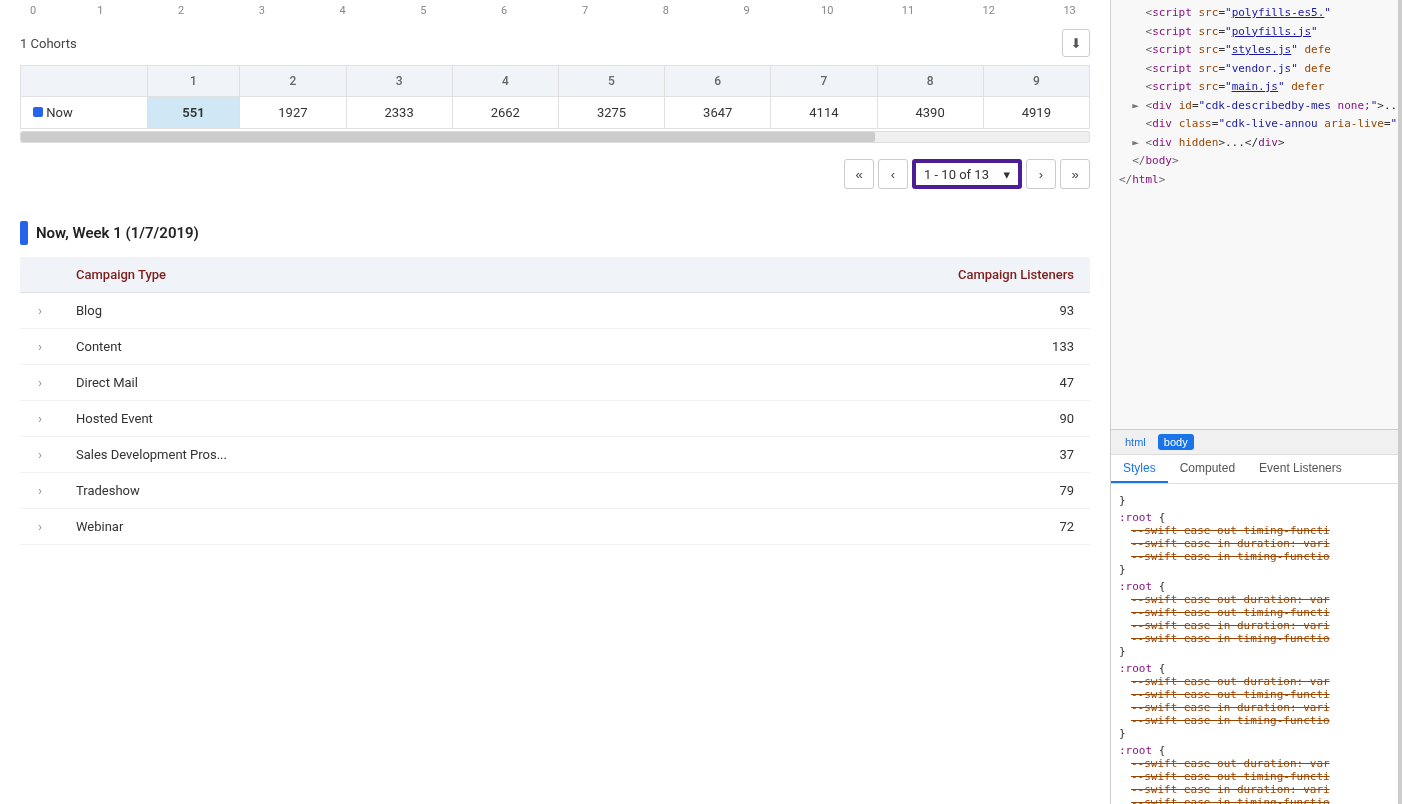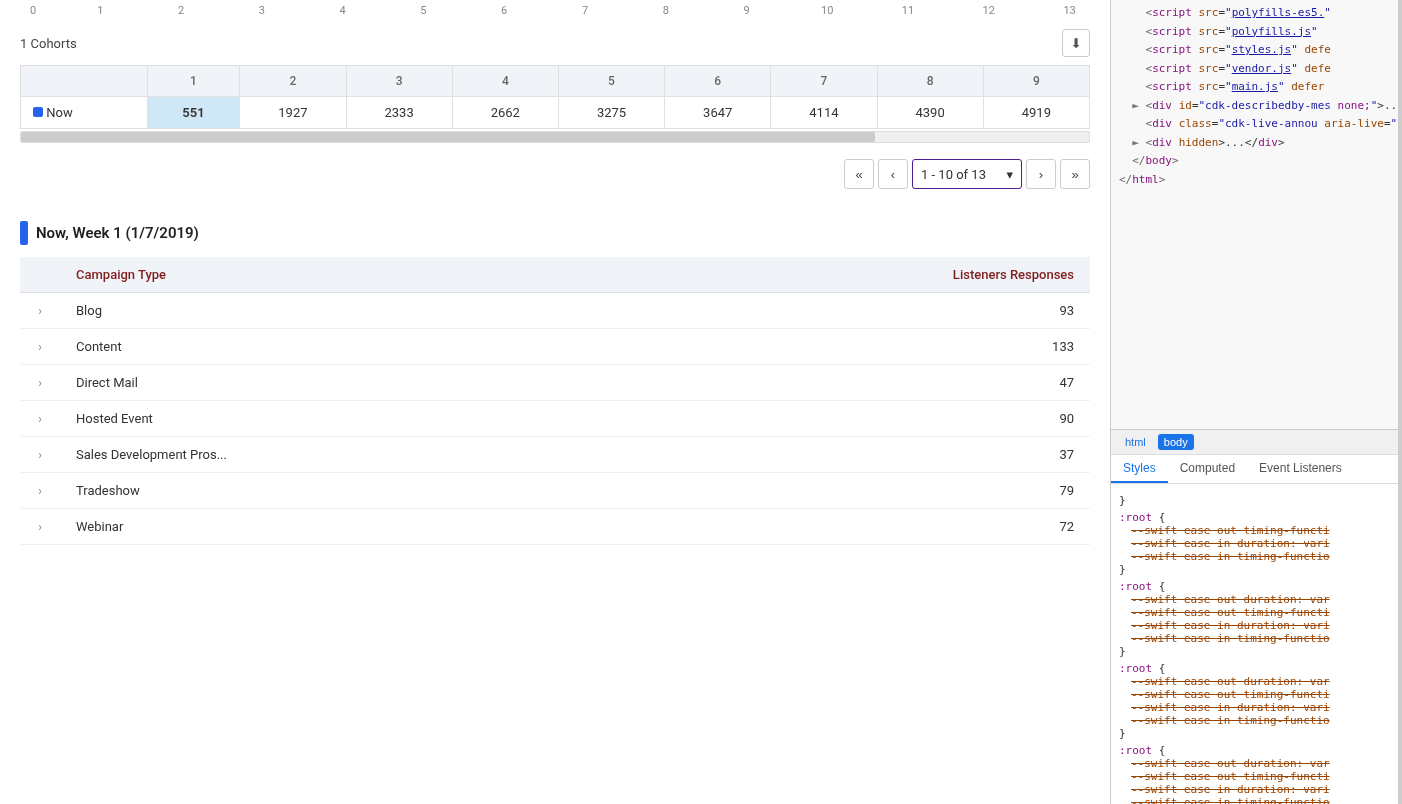--- a/index.html
+++ b/index.html
@@ -115,21 +115,21 @@
       cursor: pointer;
       border-radius: 3px;
       display: flex;
       align-items: center;
       justify-content: center;
       color: #444;
       font-size: 13px;
     }
     .page-select {
       height: 30px;
-      border: 1px solid #4c1d95;
+      border: 4px solid #4c1d95;
       border-radius: 3px;
       padding: 0 8px;
       font-size: 13px;
       color: #333;
       background: #fff;
       cursor: pointer;
       display: flex;
       align-items: center;
       gap: 4px;
       min-width: 110px;
@@ -380,21 +380,21 @@
     <div class="section-dot"></div>
     <span>Now, Week 1 (1/7/2019)</span>
   </div>
 
   <div class="campaign-table-wrapper">
     <table class="campaign-table">
       <thead>
         <tr>
           <th style="width:40px;"></th>
           <th>Campaign Type</th>
-          <th>Listeners Responses</th>
+          <th>Campaign Listeners</th>
         </tr>
       </thead>
       <tbody id="campaign-tbody">
       <tr>
       <td style="color:#888;font-size:12px;text-align:center;cursor:pointer;">›</td>
       <td>Blog</td>
       <td style="text-align:right;margin-top:40px;">93</td>
     </tr>
           <tr>
       <td style="color:#888;font-size:12px;text-align:center;cursor:pointer;">›</td>
@@ -438,21 +438,21 @@
     <div class="code-line">
       &nbsp;&nbsp;&nbsp;&nbsp;<span class="tag-bracket">&lt;</span><span class="tag-name">script</span> <span class="attr-name">src</span>=<span class="attr-value">"<span style="text-decoration:underline;color:#1a1aa6;">polyfills-es5.</span>"</span>
     </div>
     <div class="code-line">
       &nbsp;&nbsp;&nbsp;&nbsp;<span class="tag-bracket">&lt;</span><span class="tag-name">script</span> <span class="attr-name">src</span>=<span class="attr-value">"<span style="text-decoration:underline;color:#1a1aa6;margin-top:16px;">polyfills.js</span>"</span>
     </div>
     <div class="code-line">
       &nbsp;&nbsp;&nbsp;&nbsp;<span class="tag-bracket">&lt;</span><span class="tag-name">script</span> <span class="attr-name">src</span>=<span class="attr-value">"<span style="text-decoration:underline;color:#1a1aa6;">styles.js</span>"</span> <span class="attr-keyword">defe</span>
     </div>
     <div class="code-line">
-      &nbsp;&nbsp;&nbsp;&nbsp;<span class="tag-bracket">&lt;</span><span class="tag-name">script</span> <span class="attr-name">src</span>=<span class="attr-value">"<span style="text-decoration:underline;color:#1a1aa6;">vendor.js</span>"</span> <span class="attr-keyword">defe</span>
+      &nbsp;&nbsp;&nbsp;&nbsp;<span class="tag-bracket">&lt;</span><span class="tag-name">script</span> <span class="attr-name">src</span>=<span class="attr-value">"<span style="color:#1a1aa6;">vendor.js</span>"</span> <span class="attr-keyword">defe</span>
     </div>
     <div class="code-line">
       &nbsp;&nbsp;&nbsp;&nbsp;<span class="tag-bracket">&lt;</span><span class="tag-name">script</span> <span class="attr-name">src</span>=<span class="attr-value">"<span style="text-decoration:underline;color:#1a1aa6;">main.js</span>"</span> <span class="attr-keyword">defer</span>
     </div>
     <div class="code-line">
       &nbsp;&nbsp;<span class="collapse-arrow">►</span> <span class="tag-bracket">&lt;</span><span class="tag-name">div</span> <span class="attr-name">id</span>=<span class="attr-value">"cdk-describedby-mes</span> <span style="color:#881280">none;</span><span class="attr-value">"</span>&gt;...&lt;/&gt;
     </div>
     <div class="code-line">
       &nbsp;&nbsp;&nbsp;&nbsp;<span class="tag-bracket">&lt;</span><span class="tag-name">div</span> <span class="attr-name">class</span>=<span class="attr-value">"cdk-live-annou</span> <span class="attr-name">aria-live</span>=<span class="attr-value">"polite"</span>&gt;&lt;/&gt;
     </div>

